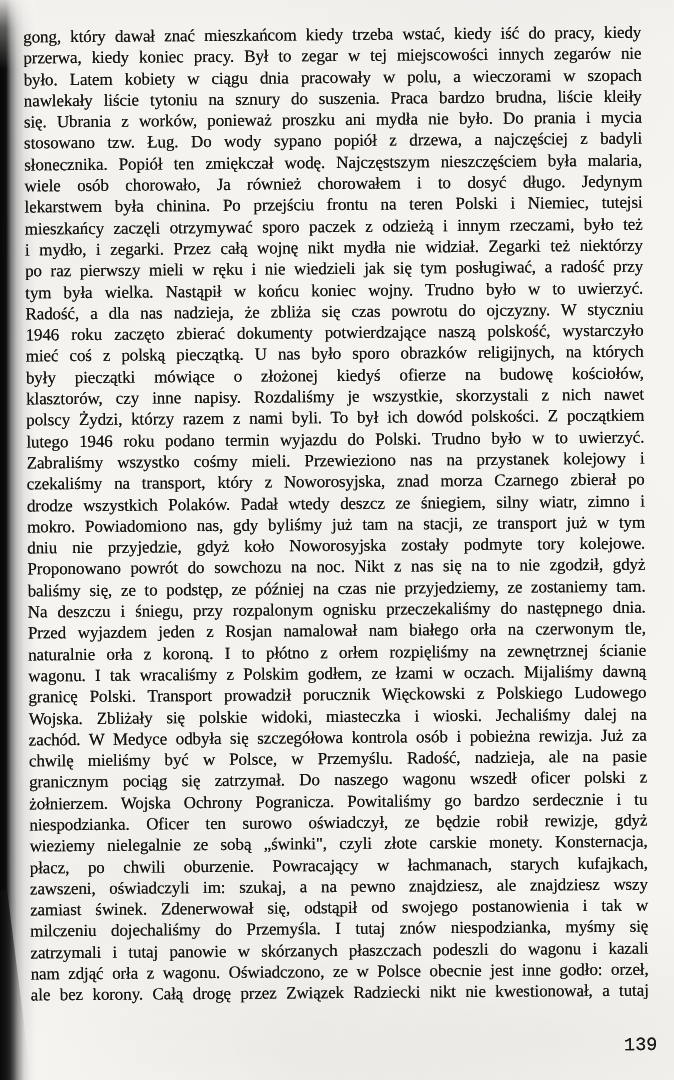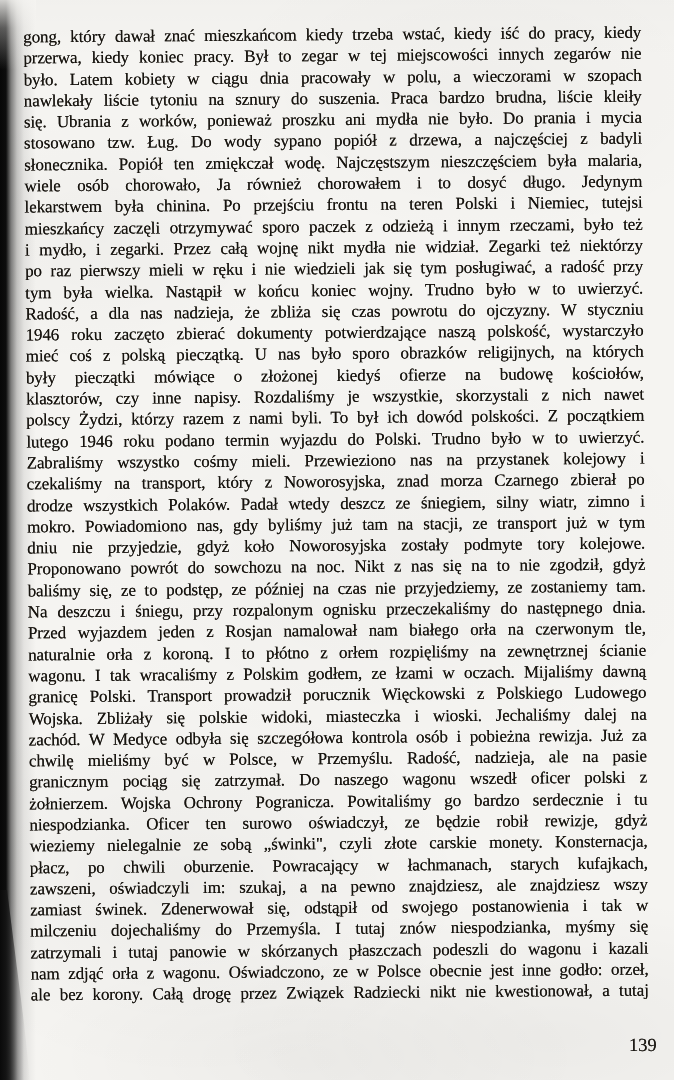--- a/index.html
+++ b/index.html
@@ -81,20 +81,21 @@
   }
 
   .page-number {
     position: absolute;
     top: 1035px;
     right: 17px;
     font-size: 18.5px;
     color: #1c1914;
     text-shadow: 0 0 0.6px rgba(28,25,20,0.8);
     transform: rotate(-0.45deg);
+    font-family: Liberation Mono, monospace;
   }
 </style>
 </head>
 <body>
 
 <div class="page">
   <div class="left-shadow"></div>
   <div class="corner-shadow"></div>
 
   <div class="text-block">

